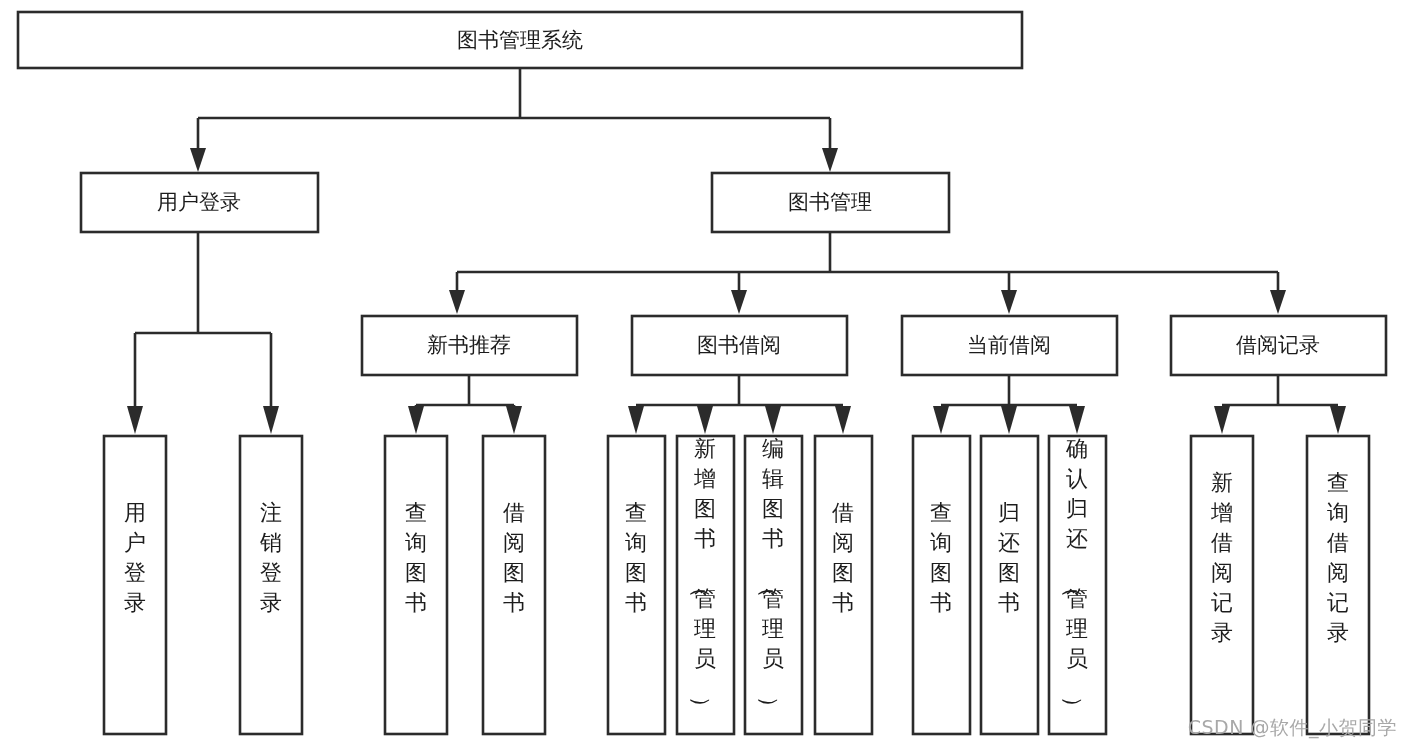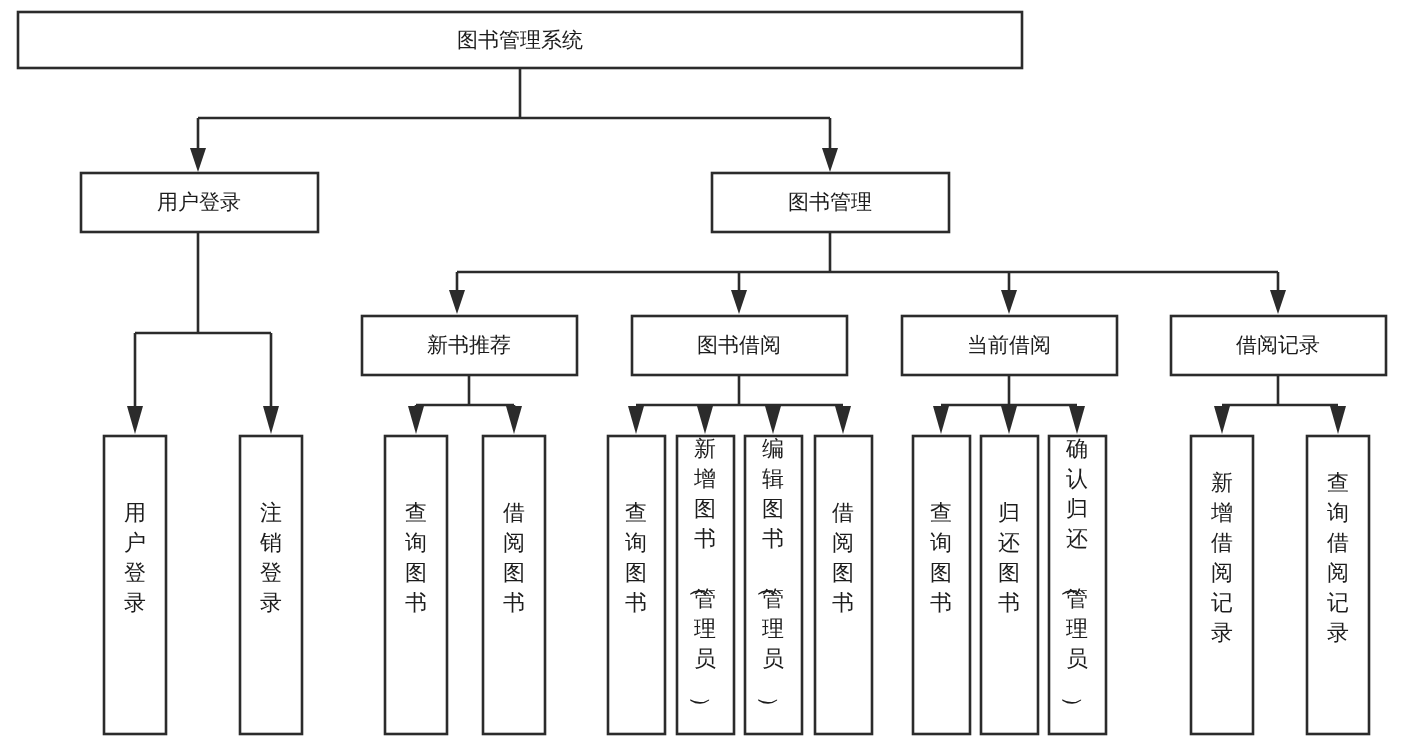--- a/index.html
+++ b/index.html
@@ -224,13 +224,14 @@
       <text class="node-label-v" x="1222" y="490"><tspan x="1222" y="490">新</tspan><tspan x="1222" y="520">增</tspan><tspan x="1222" y="550">借</tspan><tspan x="1222" y="580">阅</tspan><tspan x="1222" y="610">记</tspan><tspan x="1222" y="640">录</tspan></text>
     </g>
 
     <g>
       <rect class="node-rect" x="1307" y="436" width="62" height="298"></rect>
       <text class="node-label-v" x="1338" y="490"><tspan x="1338" y="490">查</tspan><tspan x="1338" y="520">询</tspan><tspan x="1338" y="550">借</tspan><tspan x="1338" y="580">阅</tspan><tspan x="1338" y="610">记</tspan><tspan x="1338" y="640">录</tspan></text>
     </g>
 
   </svg>
 
+  <div class="watermark">CSDN @软件_小贺同学</div>
 </div>
 
 </body></html>

